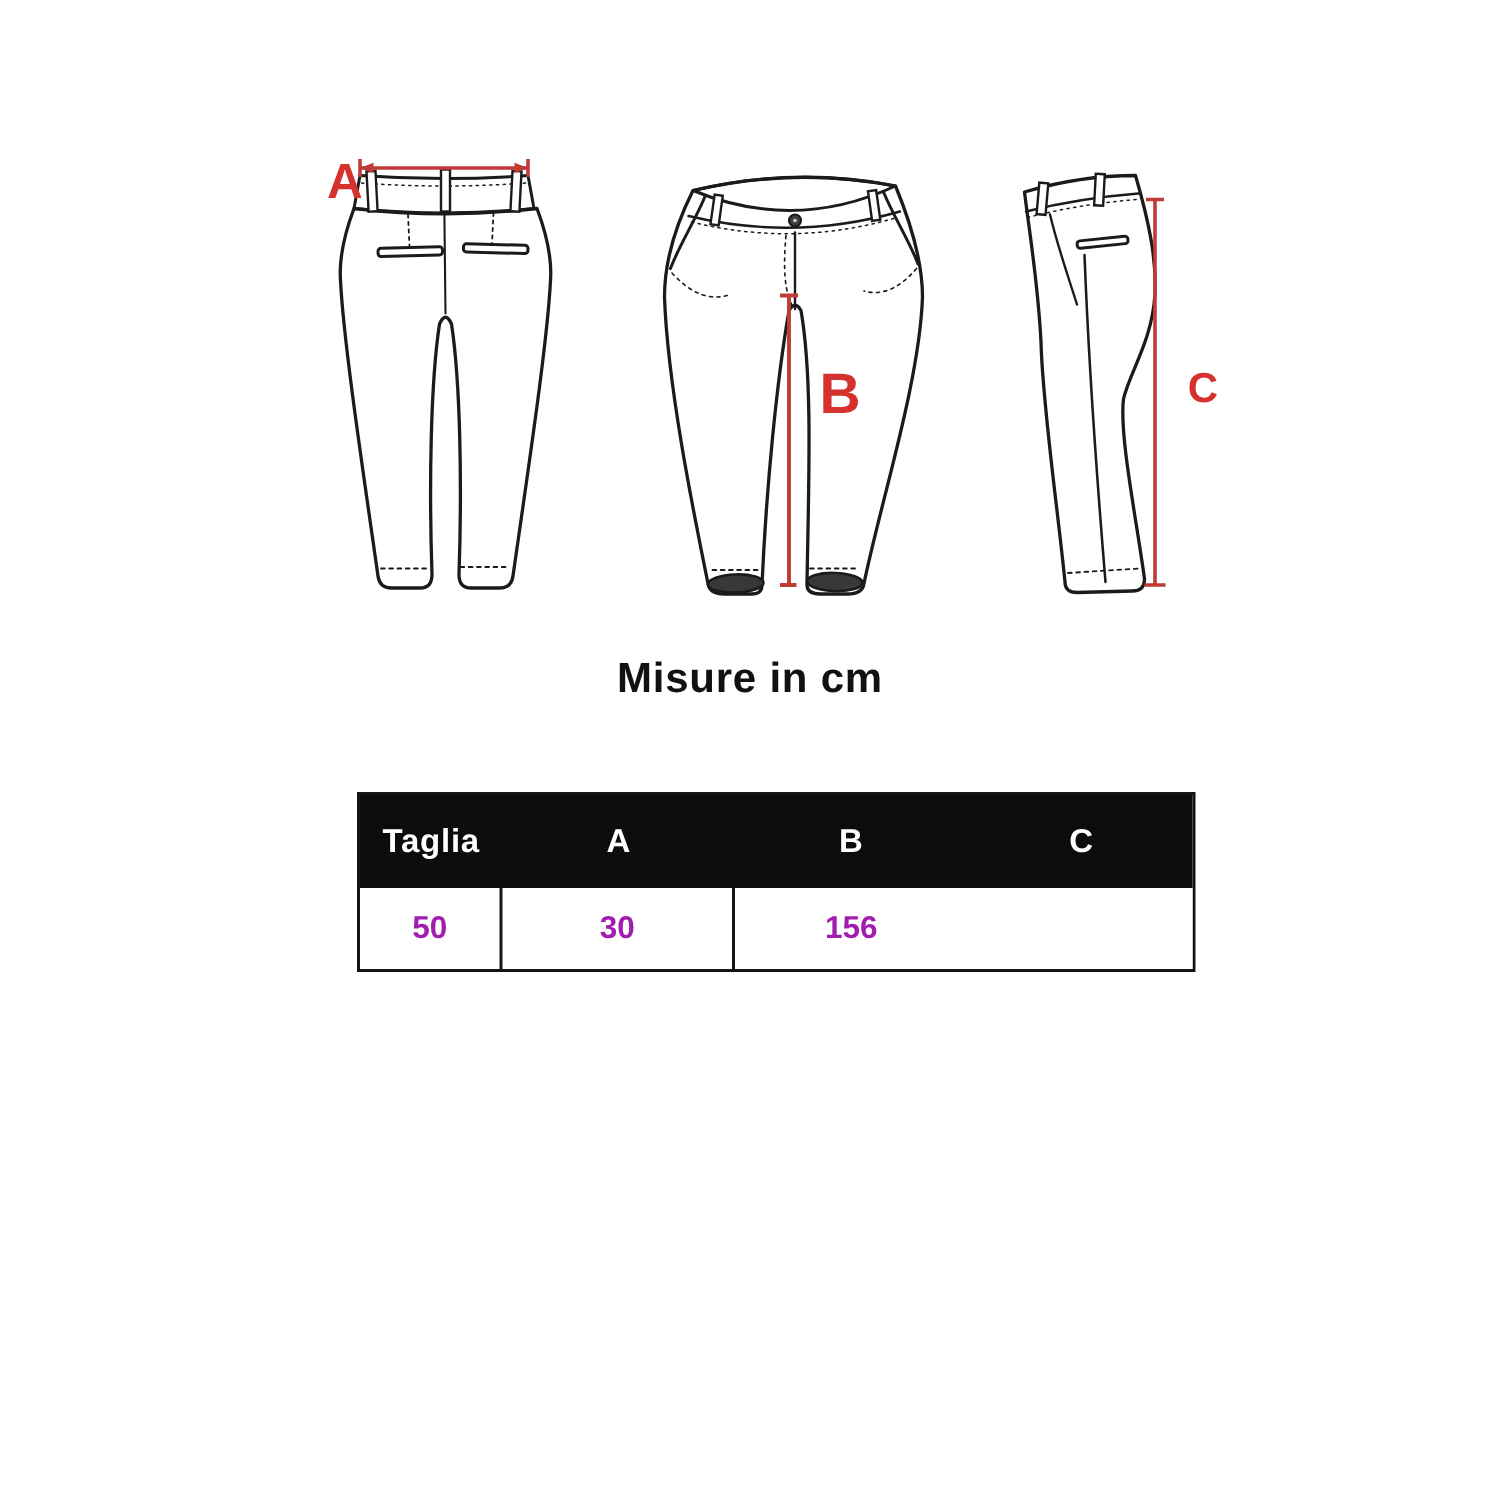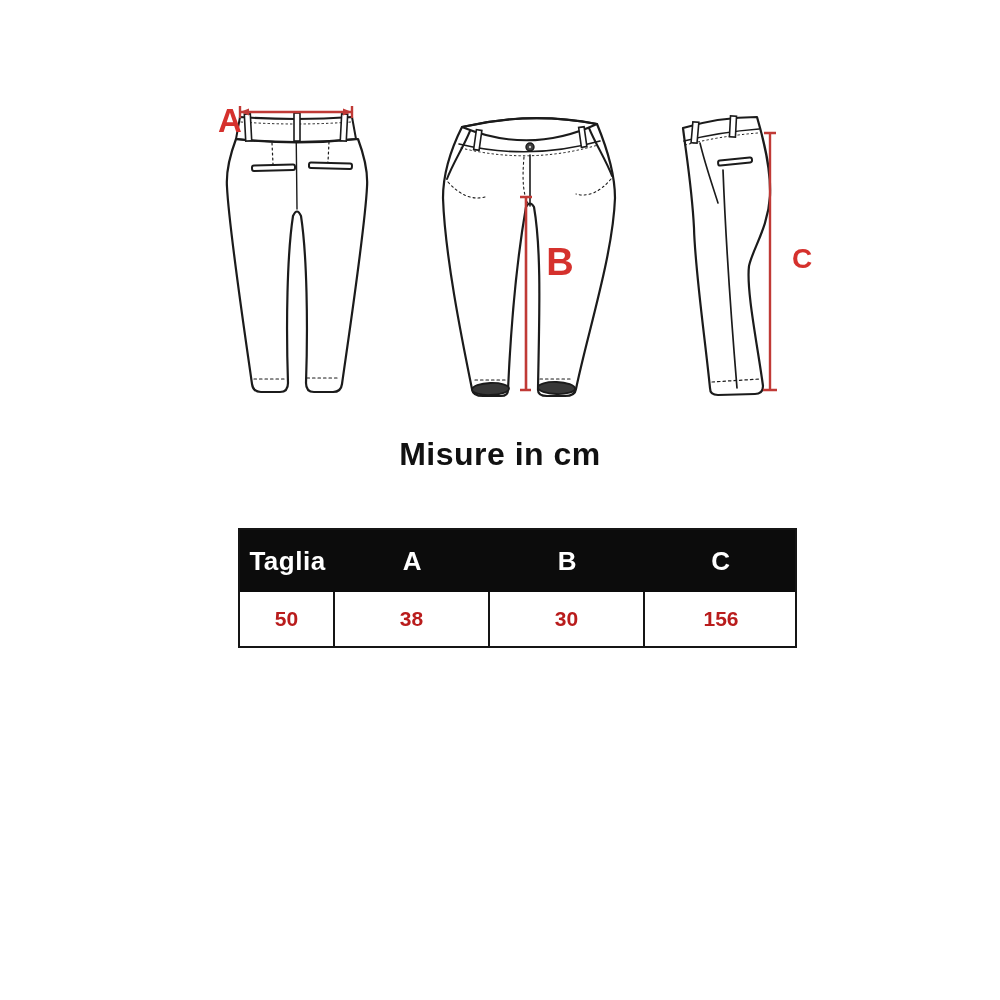--- a/index.html
+++ b/index.html
@@ -6,41 +6,41 @@
   body{
     width:1000px;height:1000px;position:relative;background:#ffffff;
     font-family:"Liberation Sans", sans-serif;overflow:hidden;
   }
   
   .fig{position:absolute;}
   .fig svg{display:block;}
   
   .title{
     position:absolute;top:436px;left:0;width:1000px;text-align:center;
-    font-size:32px;font-weight:800;color:#111;letter-spacing:.5px;
+    font-size:28px;font-weight:800;color:#111;letter-spacing:.5px;
   }
   
   .size-table{
     position:absolute;left:238px;top:528px;width:559px;
     border:2px solid #151515;box-sizing:border-box;background:#fff;
   }
   .thead{
     display:grid;grid-template-columns:95px 155px 155px 152px;
     background:#0c0c0c;height:62px;align-items:center;
   }
   .thead .cell{
-    color:#ffffff;font-weight:700;font-size:26px;text-align:center;
+    color:#ffffff;font-weight:700;font-size:22px;text-align:center;
     letter-spacing:.5px;
   }
   .trow{
     display:grid;grid-template-columns:95px 155px 155px 152px;
     height:54px;align-items:center;background:#fff;
   }
   .trow .cell{
-    color:#b91c1c;font-weight:700;font-size:21px;text-align:right;
+    color:#a21caf;font-weight:700;font-size:21px;text-align:right;
     border-right:2px solid #151515;height:100%;display:flex;
     align-items:center;justify-content:center;box-sizing:border-box;
   }
   .trow .cell:last-child{border-right:none;}
   .sketch{stroke:#1b1b1b;fill:none;stroke-linecap:round;stroke-linejoin:round;}
   .red-letter{fill:#d5312d;font-weight:800;font-family:"Liberation Sans",sans-serif;}
   .red-line{stroke:#c03a36;fill:none;stroke-linecap:butt;}
 </style>
 </head>
 <body>
@@ -161,17 +161,16 @@
 
 <div class="size-table">
   <div class="thead">
     <div class="cell">Taglia</div>
     <div class="cell">A</div>
     <div class="cell">B</div>
     <div class="cell">C</div>
   </div>
   <div class="trow">
     <div class="cell">50</div>
-    <div class="cell">38</div>
     <div class="cell">30</div>
     <div class="cell">156</div>
   </div>
 </div>
 
 </body></html>

